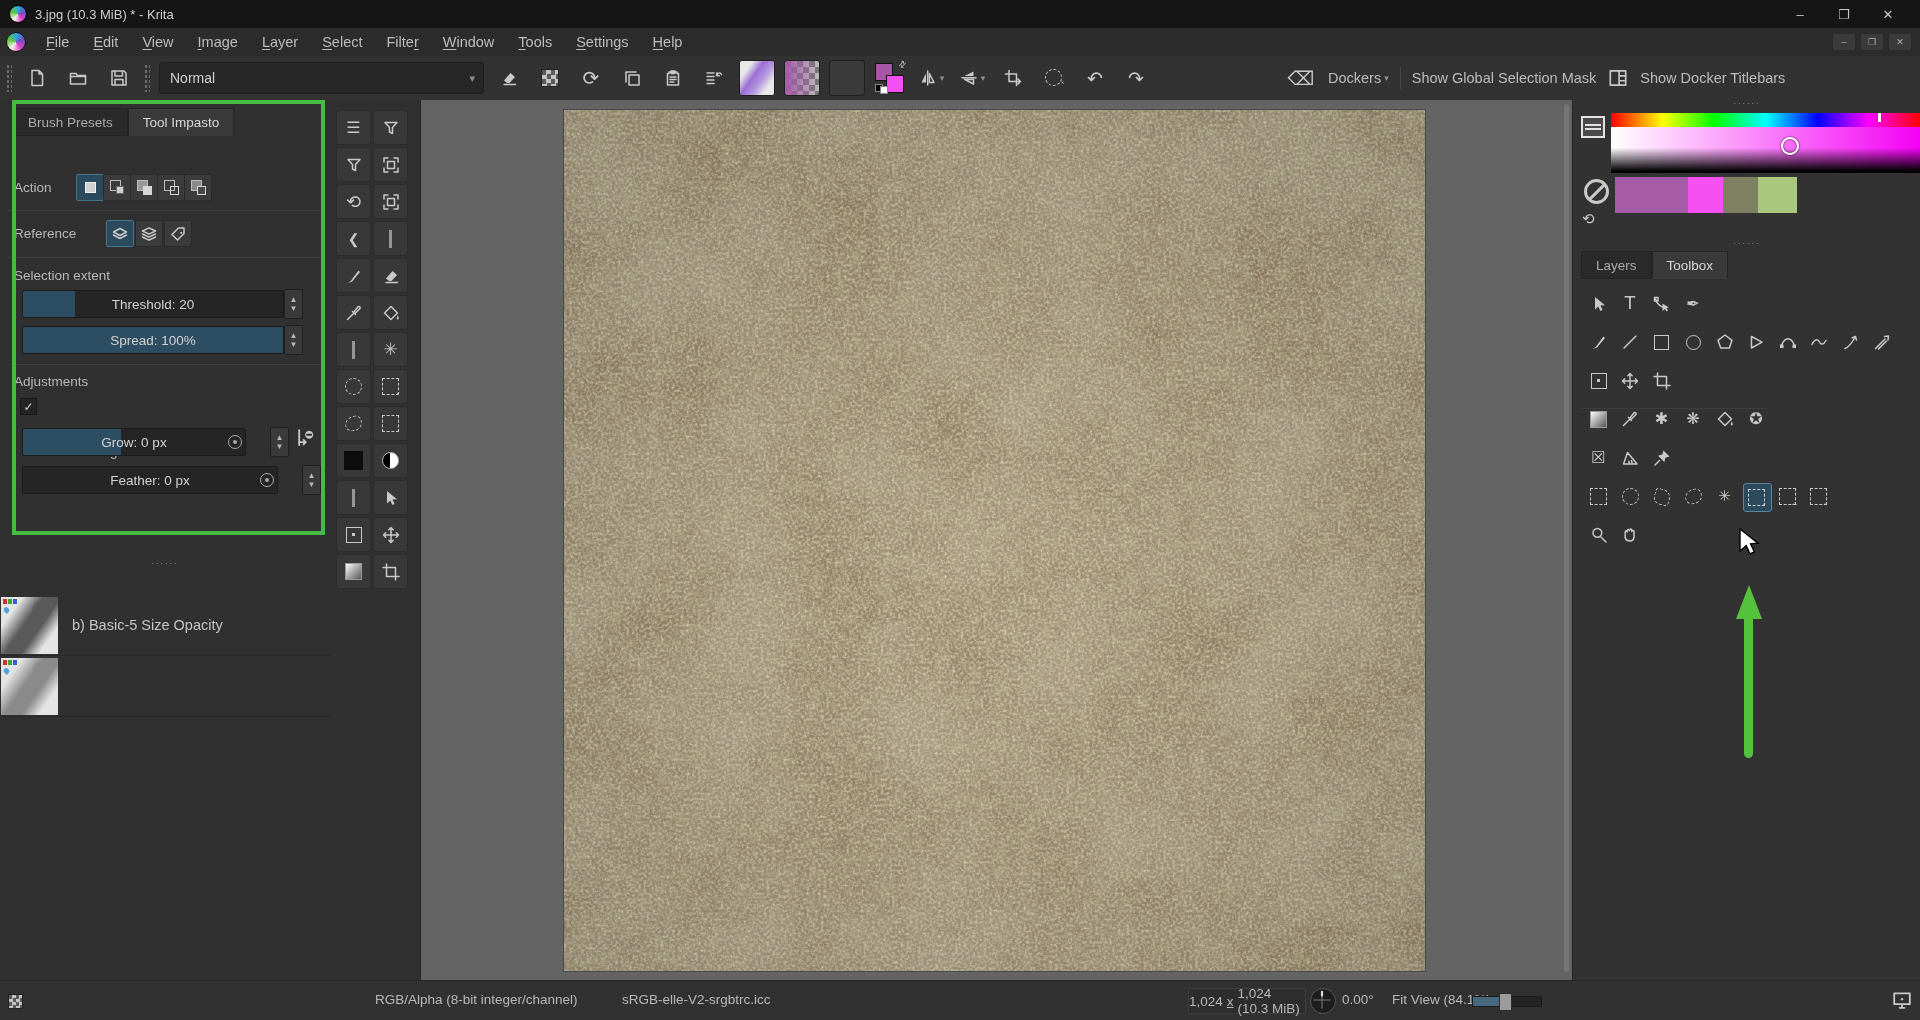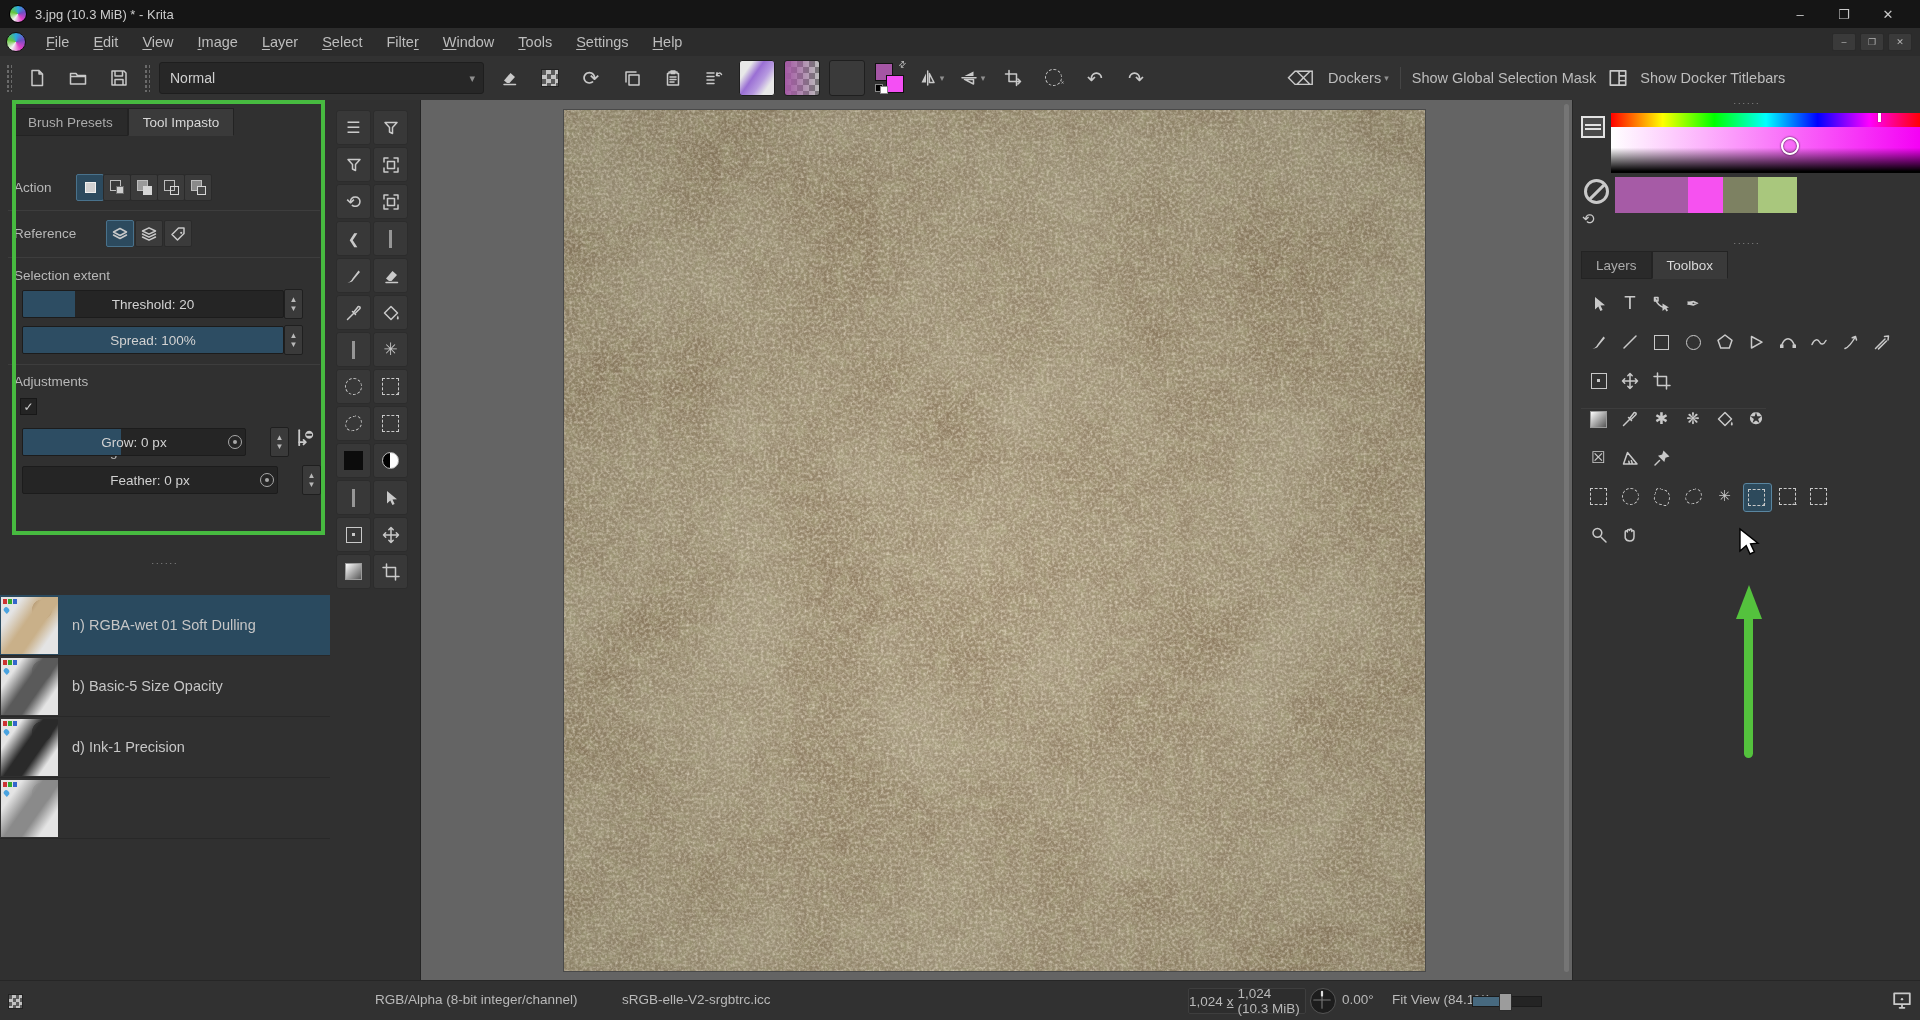--- a/index.html
+++ b/index.html
@@ -393,52 +393,30 @@
           <div class="klabel">Feather: 0 px</div>
         </div>
         <div class="radio abs" style="left: 260px; top: 333px;"></div>
         <div class="spin abs" style="left: 302px; top: 325px;">
           <span>▲</span>
           <span>▼</span>
         </div>
       </div>
     <div id="dots-left">......</div>
     <div id="brush-list">
-        <div class="bitem sel">
-          <div class="bthumb" style="background: linear-gradient(125deg, rgba(0, 0, 0, 0) 22%, rgb(201, 176, 137) 44%, rgb(201, 176, 137) 62%, rgba(0, 0, 0, 0) 80%), radial-gradient(circle at 72% 22%, rgb(138, 106, 74) 0px, rgb(138, 106, 74) 16%, rgba(0, 0, 0, 0) 17%), rgb(228, 228, 228);">
-            <div class="bbadge">
-              <i style="background: rgb(204, 51, 51);"></i>
-              <i style="background: rgb(51, 170, 51);"></i>
-              <i style="background: rgb(51, 102, 204);"></i>
-            </div>
-            <div class="bdrop"></div>
-          </div>
-          <div class="blabel">n) RGBA-wet 01 Soft Dulling</div>
-        </div>
         <div class="bitem">
           <div class="bthumb" style="background: linear-gradient(125deg, rgba(0, 0, 0, 0) 22%, rgb(90, 90, 90) 44%, rgb(90, 90, 90) 62%, rgba(0, 0, 0, 0) 80%), radial-gradient(circle at 72% 22%, rgb(154, 154, 154) 0px, rgb(154, 154, 154) 16%, rgba(0, 0, 0, 0) 17%), rgb(228, 228, 228);">
             <div class="bbadge">
               <i style="background: rgb(204, 51, 51);"></i>
               <i style="background: rgb(51, 170, 51);"></i>
               <i style="background: rgb(51, 102, 204);"></i>
             </div>
             <div class="bdrop"></div>
           </div>
           <div class="blabel">b) Basic-5 Size Opacity</div>
-        </div>
-        <div class="bitem">
-          <div class="bthumb" style="background: linear-gradient(125deg, rgba(0, 0, 0, 0) 22%, rgb(42, 42, 42) 44%, rgb(42, 42, 42) 62%, rgba(0, 0, 0, 0) 80%), radial-gradient(circle at 72% 22%, rgb(102, 102, 102) 0px, rgb(102, 102, 102) 16%, rgba(0, 0, 0, 0) 17%), rgb(228, 228, 228);">
-            <div class="bbadge">
-              <i style="background: rgb(204, 51, 51);"></i>
-              <i style="background: rgb(51, 170, 51);"></i>
-              <i style="background: rgb(51, 102, 204);"></i>
-            </div>
-            <div class="bdrop"></div>
-          </div>
-          <div class="blabel">d) Ink-1 Precision</div>
         </div>
         <div class="bitem">
           <div class="bthumb" style="background: linear-gradient(125deg, rgba(0, 0, 0, 0) 22%, rgb(138, 138, 138) 44%, rgb(138, 138, 138) 62%, rgba(0, 0, 0, 0) 80%), radial-gradient(circle at 72% 22%, rgb(187, 187, 187) 0px, rgb(187, 187, 187) 16%, rgba(0, 0, 0, 0) 17%), rgb(228, 228, 228);">
             <div class="bbadge">
               <i style="background: rgb(204, 51, 51);"></i>
               <i style="background: rgb(51, 170, 51);"></i>
               <i style="background: rgb(51, 102, 204);"></i>
             </div>
             <div class="bdrop"></div>
           </div>

